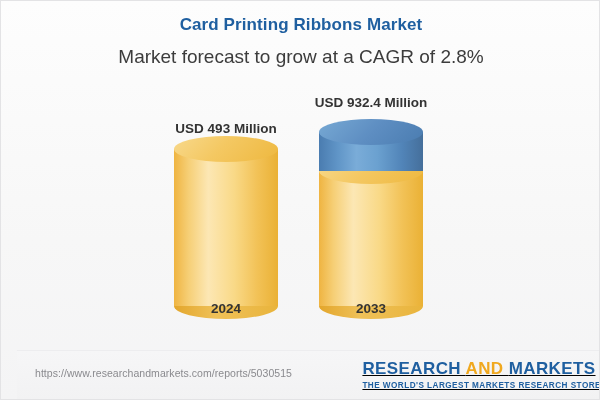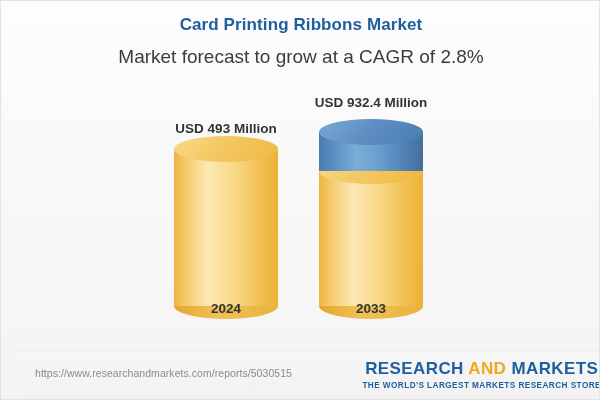--- a/index.html
+++ b/index.html
@@ -168,21 +168,22 @@
     left: 18px;
     top: 16px;
     font-size: 10.5px;
     color: #8a8a8e;
     letter-spacing: 0.05px;
   }
   .logo {
     position: absolute;
     right: 16px;
     top: 8px;
-    text-align: center;
+    text-align: left;
+    text-decoration: underline;
   }
   .logo-main {
     font-size: 17px;
     font-weight: bold;
     color: #1f5fa0;
     letter-spacing: 0.4px;
     white-space: nowrap;
   }
   .logo-and { color: #f0a81f; }
   .logo-tag {

